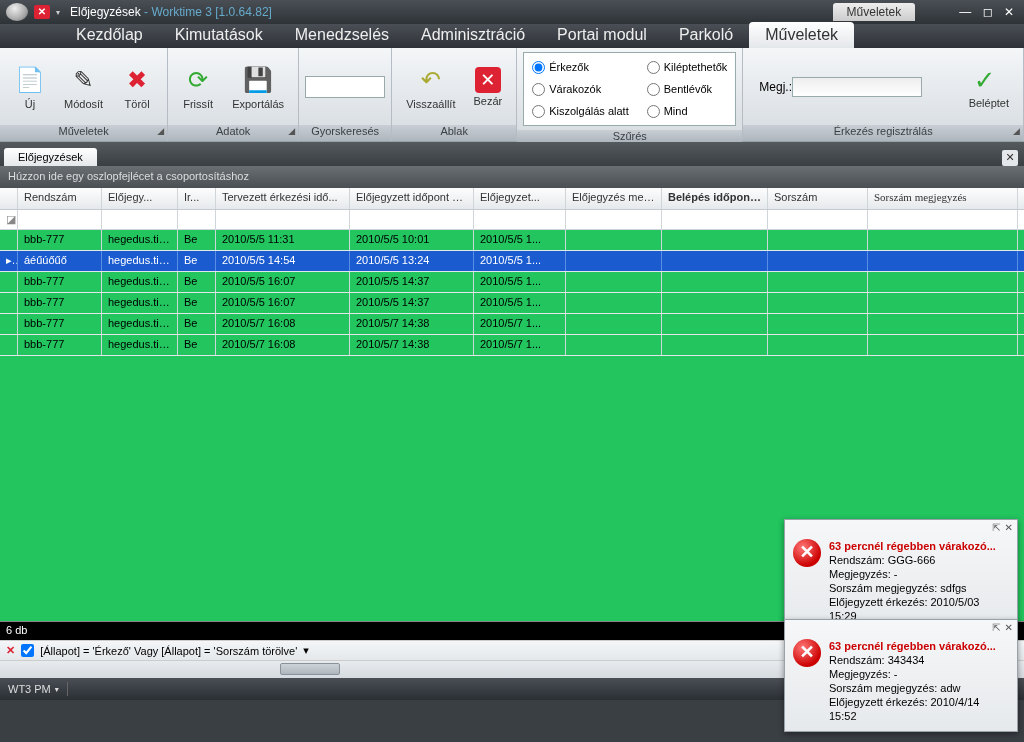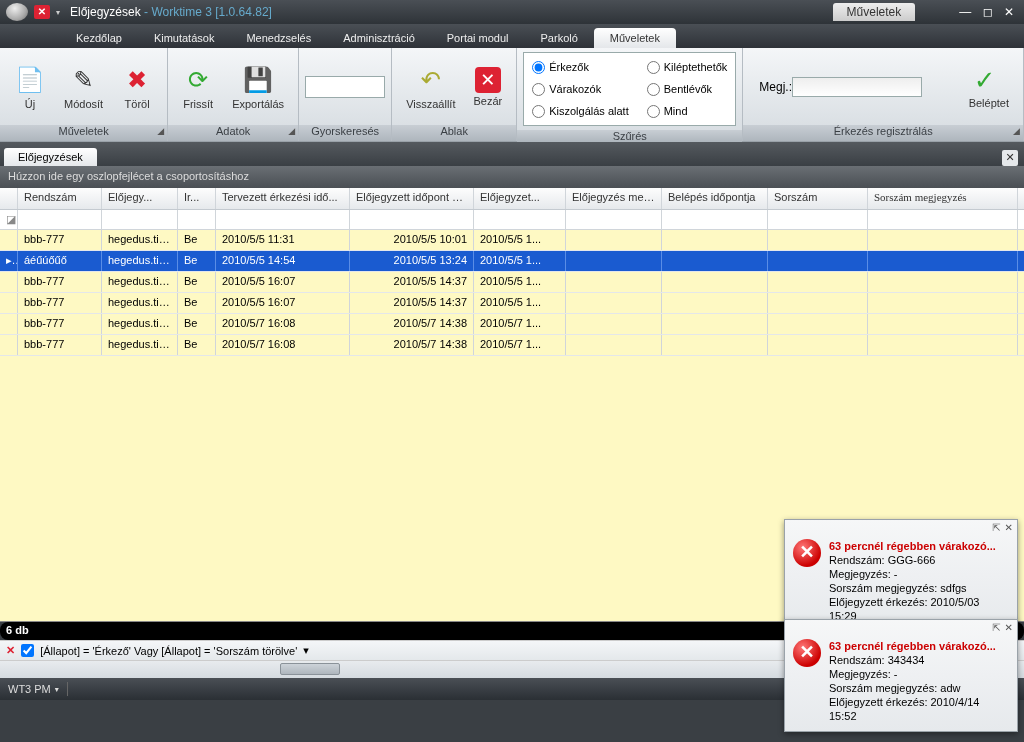--- a/index.html
+++ b/index.html
@@ -7,21 +7,21 @@
 .titlebar { height: 24px; background: linear-gradient(#4a4f55,#2e3338); display: flex; align-items: center; color: #fff; padding: 0 6px; }
 .titlebar .sysicon { width: 22px; height: 18px; background: radial-gradient(circle at 40% 30%,#eee,#aaa 60%,#666); border-radius: 50%; margin-right: 6px; }
 .titlebar .xs { width: 16px; height: 14px; background: #d23; color:#fff; font-weight:bold; font-size:10px; text-align:center; line-height:13px; border-radius:2px; margin-right:6px;}
 .titlebar .drop { font-size:8px; color:#ccc; margin-right:10px;}
 .titlebar .title { color:#fff; }
 .titlebar .title .sub { color:#6ac; }
 .titlebar .spacer { flex:1; }
 .titlebar .qtab { background: linear-gradient(#eee,#ccc); color:#333; padding:2px 14px; border-radius:3px 3px 0 0; margin-right:40px;}
 .titlebar .winbtns span { color:#fff; margin:0 4px; font-size:12px; cursor:default;}
 .menutabs { height: 24px; background: linear-gradient(#4a4f55,#2e3238); display:flex; align-items:flex-end; padding-left:60px; }
-.menutabs .t { color:#eee; padding:4px 16px; font-size:11px; }
+.menutabs .t { color:#eee; padding:4px 16px; font-size:16px; }
 .menutabs .t.active { background: linear-gradient(#fff,#e4e7ea); color:#333; border-radius:4px 4px 0 0; }
 .ribbon { height: 94px; background: linear-gradient(#f4f6f8,#d5dbe0); display:flex; border-bottom:1px solid #9aa2a9; }
 .ribgroup { border-right:1px solid #b5bcc3; display:flex; flex-direction:column; }
 .ribgroup .body { flex:1; display:flex; align-items:center; padding:4px 6px; gap:2px;}
 .ribgroup .footer { height:16px; background:linear-gradient(#c8ced4,#aeb6bd); font-size:11px; text-align:center; color:#3a3f44; position:relative;}
 .ribgroup .footer .exp { position:absolute; right:3px; top:1px; font-size:9px; color:#555;}
 .rbtn { display:flex; flex-direction:column; align-items:center; justify-content:center; padding:2px 8px; font-size:11px; color:#333; gap:2px;}
 .rbtn .ic { width:32px; height:32px; display:flex; align-items:center; justify-content:center; font-size:24px; }
 .searchbox { width:80px; height:22px; border:1px solid #9aa; background:#fff;}
 .radiobox { background:#fff; border:1px solid #9aa; padding:4px 8px; display:grid; grid-template-columns:auto auto; gap:2px 18px; font-size:11px; height:74px; }
@@ -31,42 +31,42 @@
 .chk { width:30px; height:30px; font-size:26px; color:#3a3;}
 .doctab { height:24px; background:linear-gradient(#555a5f,#3a3f44); display:flex; align-items:flex-end; }
 .doctab .dt { background:linear-gradient(#fff,#e5e8eb); padding:3px 14px; font-size:11px; border-radius:3px 3px 0 0; margin-left:4px;}
 .doctab .dx { margin-left:auto; margin-right:6px; color:#333; background:#e5e8eb; width:16px; height:16px; text-align:center; line-height:14px; border-radius:2px; font-size:11px;}
 .grouprow { height:22px; background:linear-gradient(#6a6f74,#4a4f54); color:#ddd; font-size:11px; padding:4px 8px;}
 .gridhead { display:flex; height:22px; background:linear-gradient(#fdfdfd,#e6e9ec); border-bottom:1px solid #c4cad0;}
 .gridhead .c, .gridfilter .c, .gridrow .c { border-right:1px solid #d0d5da; padding:3px 6px; font-size:11px; overflow:hidden; white-space:nowrap; text-overflow:ellipsis;}
 .gridhead .c { color:#333;}
 .gridfilter { display:flex; height:20px; background:#fff; border-bottom:1px solid #d0d5da;}
 .gridfilter .c:first-child { color:#888;}
-.gridbody { background:#fef9c3; height:392px; overflow:hidden; border-bottom:1px solid #888;}
+.gridbody { background:#22c55e; height:392px; overflow:hidden; border-bottom:1px solid #888;}
 .gridrow { display:flex; height:21px; border-bottom:1px solid #e4e7ea; }
 .gridrow.sel { background:#1a5bd0; color:#fff;}
 .gridrow.sel .c { border-right-color:#5a8de6;}
 .gridrow .c:first-child { text-align:center; color:#888;}
 .gridrow.sel .c:first-child { color:#fff;}
-.countbar { height:18px; background:#000; color:#fff; font-size:11px; font-weight:bold; padding:2px 6px;border-radius:8px;}
+.countbar { height:18px; background:#000; color:#fff; font-size:11px; font-weight:normal; padding:2px 6px;}
 .filterbar { height:20px; background:linear-gradient(#f4f6f8,#e4e8eb); display:flex; align-items:center; font-size:11px; padding:0 6px; gap:6px; border-top:1px solid #ccc;}
 .filterbar .x { color:#d23; font-weight:bold;}
 .filterbar .editlink { margin-left:auto; color:#99a; }
 .hscroll { height:18px; background:linear-gradient(#e8ebee,#d5dbe0); position:relative; border-top:1px solid #ccc;}
 .hscroll .thumb { position:absolute; left:280px; width:60px; top:2px; height:12px; background:linear-gradient(#cdd3d9,#aeb6bd); border:1px solid #8a9299; border-radius:2px;}
 .statusbar { height:22px; background:linear-gradient(#4a4f55,#2a2f34); color:#ddd; font-size:11px; display:flex; align-items:center; padding:0 8px;}
 .statusbar .sep { width:1px; height:14px; background:#666; margin:0 8px;}
 .statusbar .time { margin-left:auto; color:#5a5f64; font-family:monospace; letter-spacing:2px;}
 .toast { position:absolute; right:6px; width:234px; background:linear-gradient(#f6f7f8,#e6e9ec); border:1px solid #9aa2a9; box-shadow:0 2px 6px rgba(0,0,0,.4); font-size:11px; }
 .toast .thead { display:flex; justify-content:flex-end; gap:4px; padding:2px 4px; color:#555; font-size:10px;}
 .toast .tbody { display:flex; padding:4px 8px 8px 8px; gap:8px;}
 .toast .terr { width:28px; height:28px; border-radius:50%; background:radial-gradient(circle at 35% 30%,#f77,#c00 70%); color:#fff; font-weight:bold; font-size:18px; text-align:center; line-height:26px; flex-shrink:0;}
 .toast .ttxt .tt { color:#c00; font-weight:bold; white-space:nowrap; overflow:hidden; text-overflow:ellipsis; max-width:180px;}
 .toast .ttxt div { line-height:14px;}
-.c0{width:18px;} .c1{width:84px;} .c2{width:76px;} .c3{width:38px;} .c4{width:134px;} .c5{width:124px;text-align:right;} .c6{width:92px;} .c7{width:96px;} .c8{width:106px;} .c9{width:100px;} .c10{width:150px;font-family:Liberation Serif, serif;}
+.c0{width:18px;} .c1{width:84px;} .c2{width:76px;} .c3{width:38px;} .c4{width:134px;} .c5{width:124px;} .c6{width:92px;} .c7{width:96px;} .c8{width:106px;font-weight:bold;} .c9{width:100px;} .c10{width:150px;font-family:Liberation Serif, serif;}
 </style>
 </head>
 <body>
 
 <div class="titlebar">
   <div class="sysicon"></div>
   <div class="xs">✕</div>
   <div class="drop">▾</div>
   <div class="title">
     <span>Előjegyzések</span><span class="sub"> - Worktime 3 [1.0.64.82]</span>

